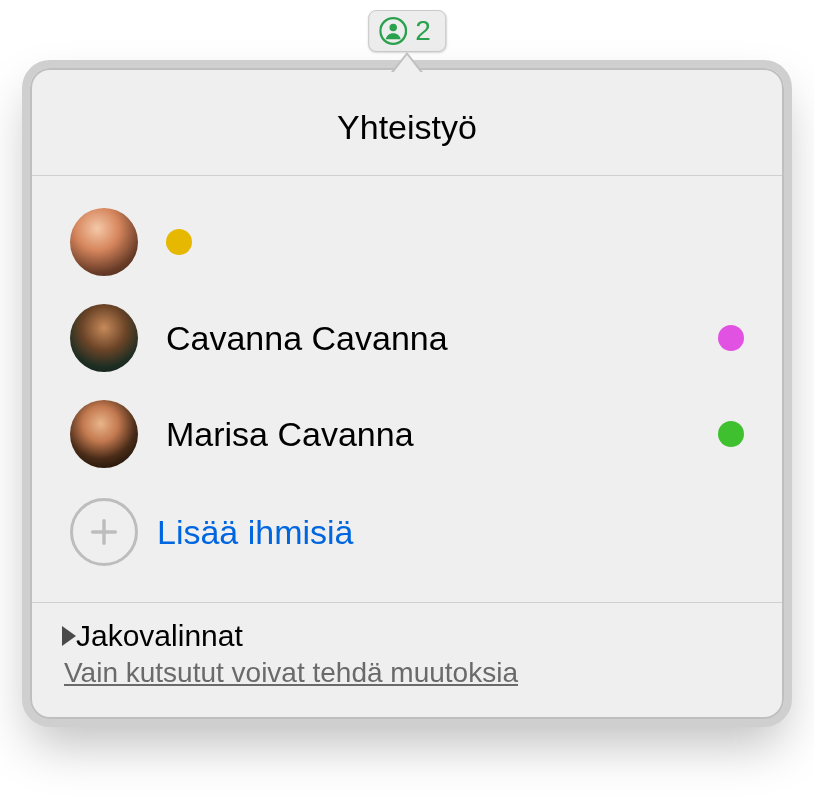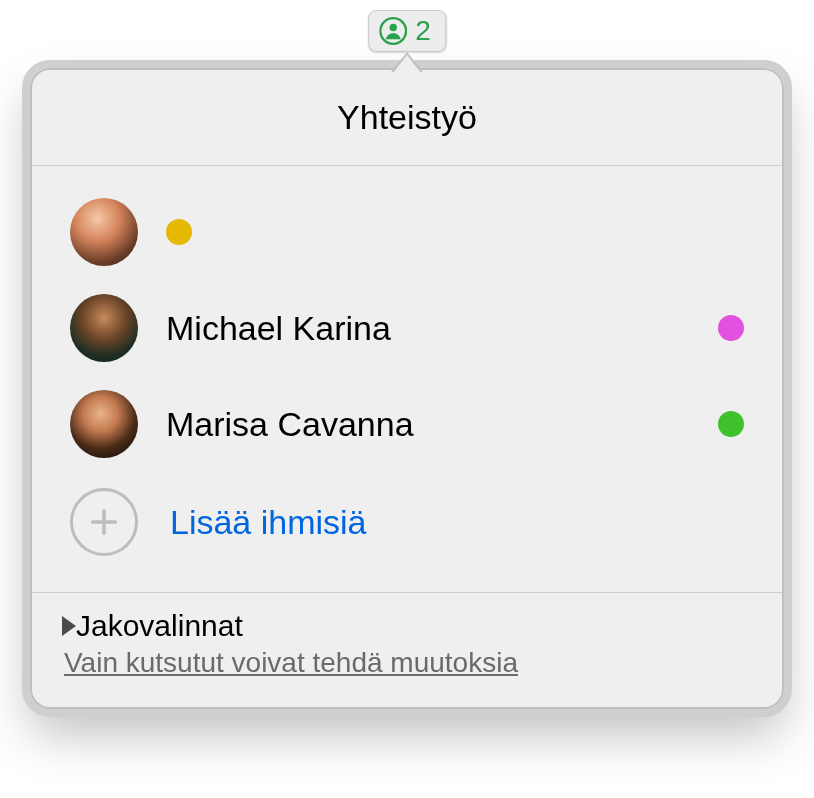--- a/index.html
+++ b/index.html
@@ -66,20 +66,21 @@
   }
   .header {
     text-align: center;
     padding: 28px 0 28px;
     border-bottom: 1px solid #cfcfcf;
   }
   .header-title {
     font-size: 34px;
     font-weight: 400;
     color: #000;
+    margin-top: 10px;
   }
   .list {
     padding: 18px 30px 6px 30px;
   }
   .row {
     display: flex;
     align-items: center;
     gap: 28px;
     padding: 14px 8px;
   }
@@ -99,21 +100,21 @@
   }
   .dot {
     width: 26px;
     height: 26px;
     border-radius: 50%;
     flex: 0 0 26px;
   }
   .add-row {
     display: flex;
     align-items: center;
-    gap: 32px;
+    gap: 19px;
     padding: 16px 8px 30px 8px;
   }
   .add-btn {
     width: 68px; height: 68px;
     border-radius: 50%;
     border: 3px solid #bdbdbd;
     display: flex;
     align-items: center;
     justify-content: center;
     flex: 0 0 68px;
@@ -176,21 +177,21 @@
     <div class="header-title">Yhteistyö</div>
   </div>
 
   <div class="list">
     <div class="row">
       <div class="avatar av1"></div>
       <div class="dot" style="background:#e6b800"></div>
     </div>
     <div class="row">
       <div class="avatar av2"></div>
-      <div class="name">Michael Karina</div>
+      <div class="name">Cavanna Cavanna</div>
       <div class="dot" style="background:#e252e2"></div>
     </div>
     <div class="row">
       <div class="avatar av3"></div>
       <div class="name">Marisa Cavanna</div>
       <div class="dot" style="background:#3fc12f"></div>
     </div>
 
     <div class="add-row">
       <div class="add-btn">

